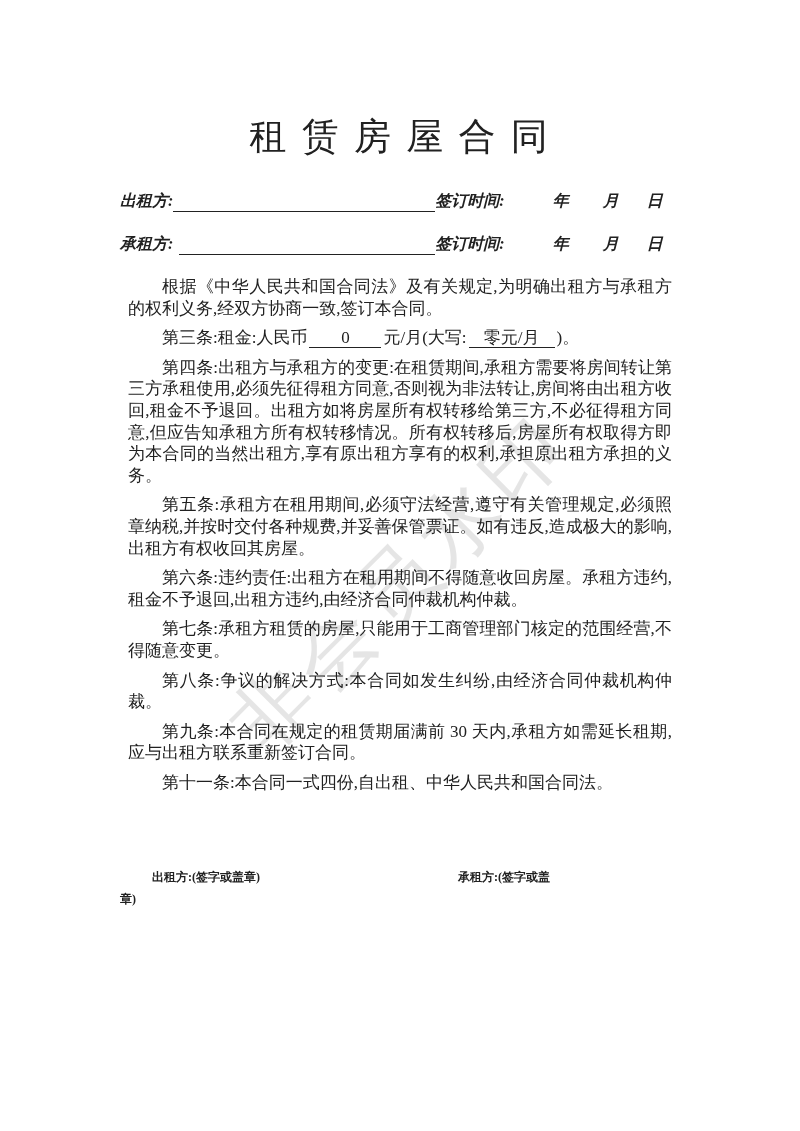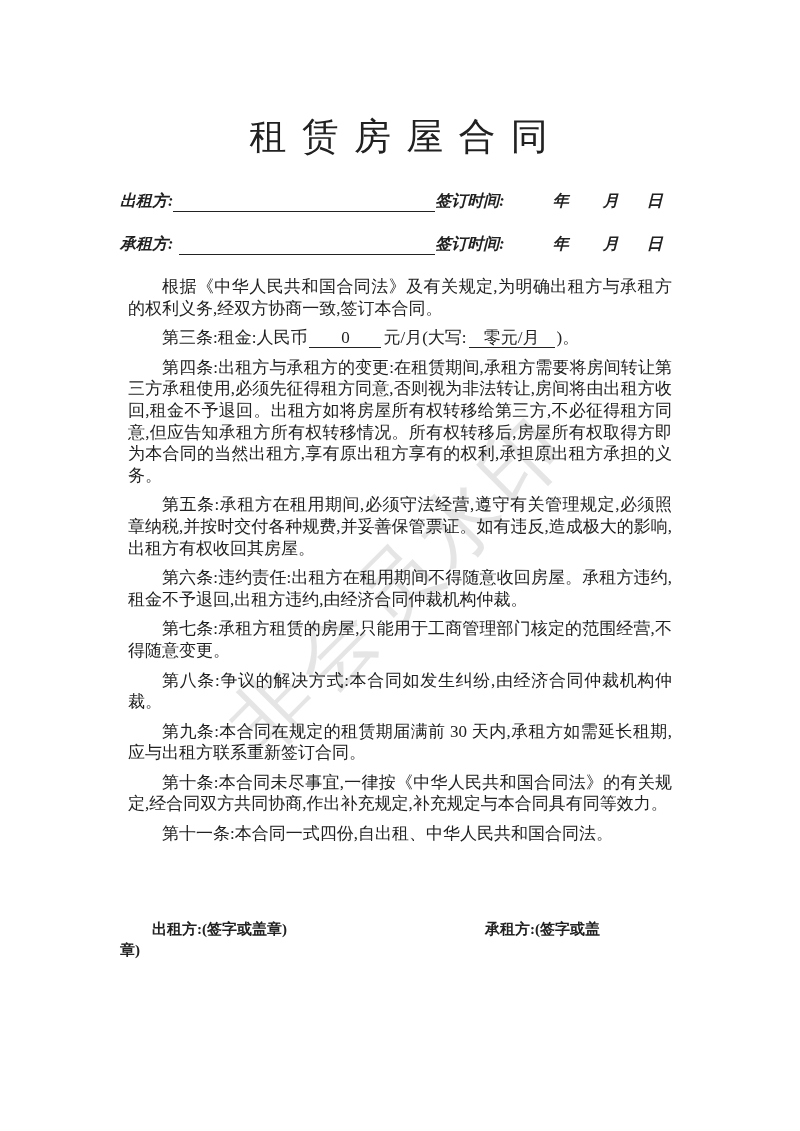--- a/index.html
+++ b/index.html
@@ -53,21 +53,21 @@
     display:inline-block;
     border-bottom:1px solid #222;
     text-align:center;
     height:18px;
     line-height:18px;
     margin:0 2px;
     text-indent:0;
   }
   .signature{
     margin-top:74px;
-    font-size:15px;
+    font-size:12px;
     font-weight:bold;
     line-height:21.6px;
   }
   .sig-line1{
     display:flex;
     white-space:nowrap;
   }
   .sig-indent{display:inline-block;width:32px;}
   .sig-spacer{display:inline-block;width:198px;}
   .watermark{
@@ -118,21 +118,20 @@
 
     <div class="body-text">
       <p>根据《中华人民共和国合同法》及有关规定,为明确出租方与承租方的权利义务,经双方协商一致,签订本合同。</p>
       <p>第三条:租金:人民币<span class="blank" style="min-width: 72px;">0</span>元/月(大写:<span class="blank" style="min-width: 86px;">零元/月</span>)。</p>
       <p>第四条:出租方与承租方的变更:在租赁期间,承租方需要将房间转让第三方承租使用,必须先征得租方同意,否则视为非法转让,房间将由出租方收回,租金不予退回。出租方如将房屋所有权转移给第三方,不必征得租方同意,但应告知承租方所有权转移情况。所有权转移后,房屋所有权取得方即为本合同的当然出租方,享有原出租方享有的权利,承担原出租方承担的义务。</p>
       <p>第五条:承租方在租用期间,必须守法经营,遵守有关管理规定,必须照章纳税,并按时交付各种规费,并妥善保管票证。如有违反,造成极大的影响,出租方有权收回其房屋。</p>
       <p>第六条:违约责任:出租方在租用期间不得随意收回房屋。承租方违约,租金不予退回,出租方违约,由经济合同仲裁机构仲裁。</p>
       <p>第七条:承租方租赁的房屋,只能用于工商管理部门核定的范围经营,不得随意变更。</p>
       <p>第八条:争议的解决方式:本合同如发生纠纷,由经济合同仲裁机构仲裁。</p>
       <p>第九条:本合同在规定的租赁期届满前 30 天内,承租方如需延长租期,应与出租方联系重新签订合同。</p>
-      <p>第十条:本合同未尽事宜,一律按《中华人民共和国合同法》的有关规定,经合同双方共同协商,作出补充规定,补充规定与本合同具有同等效力。</p>
       <p>第十一条:本合同一式四份,自出租、中华人民共和国合同法。</p>
     </div>
 
     <div class="signature">
       <div class="sig-line1">
         <span class="sig-indent"></span>
         <span>出租方:(签字或盖章)</span>
         <span class="sig-spacer"></span>
         <span>承租方:(签字或盖</span>
       </div>

